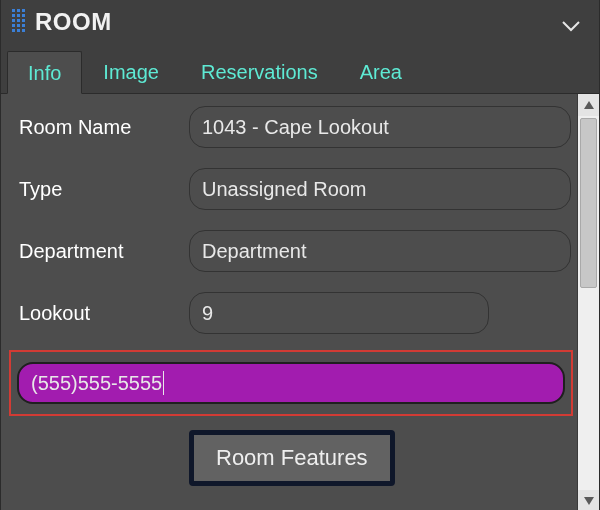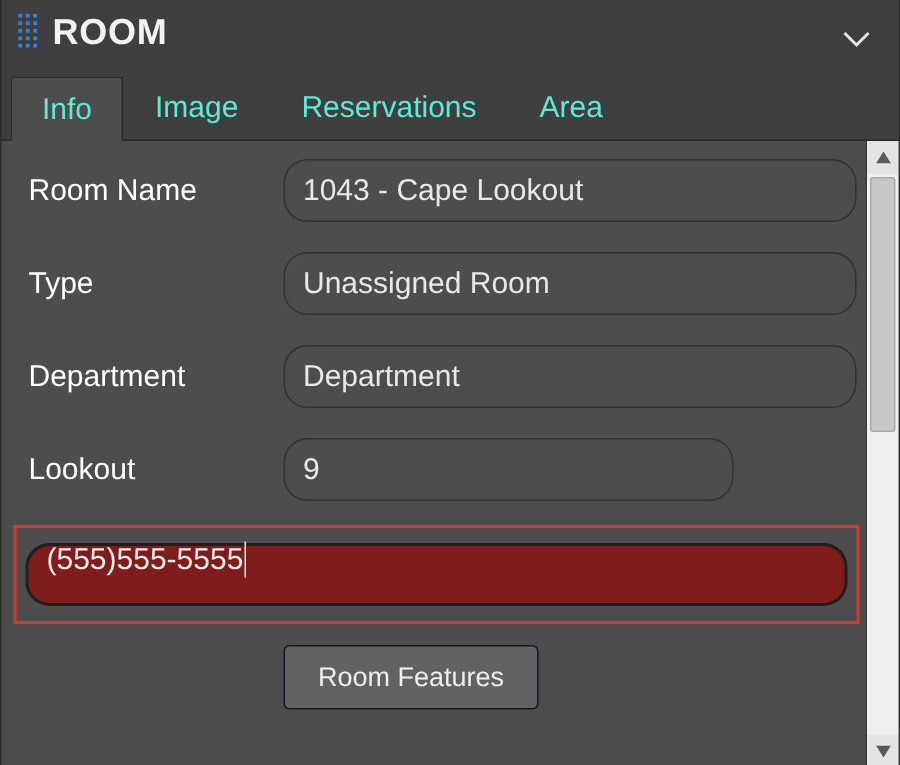--- a/index.html
+++ b/index.html
@@ -135,22 +135,21 @@
     height: 42px;
     padding: 17px 12px;
     color: #e8e8e8;
     font-size: 20px;
     display: flex;
     align-items: center;
   }
   .field.num { flex: 0 0 300px; }
   .field.focused {
     border: 2px solid #1f1f1f;
-    background: #7f1d1d;
-    align-items: flex-end;
+    background: #a21caf;
   }
   .caret {
     display: inline-block;
     width: 1px;
     height: 24px;
     background: #e8e8e8;
     margin-left: 1px;
     vertical-align: middle;
   }
   .highlight-box {
@@ -161,25 +160,25 @@
   .highlight-box .row { margin-bottom: 0; }
   .highlight-box .label { width: 160px; }
   .features-wrap {
     display: flex;
     justify-content: flex-start;
     padding-left: 170px;
     margin-top: 6px;
   }
   .features-btn {
     background: #626262;
-    border: 1px solid #0f172a;
+    border: 5px solid #0f172a;
     border-radius: 4px;
     padding: 10px 22px;
     color: #eeeeee;
-    font-size: 18px;
+    font-size: 22px;
     cursor: pointer;
   }
   .field:empty::before { content: "\00a0"; }
 </style>
 </head>
 <body>
 
 <div class="panel">
 
   <div class="titlebar">

